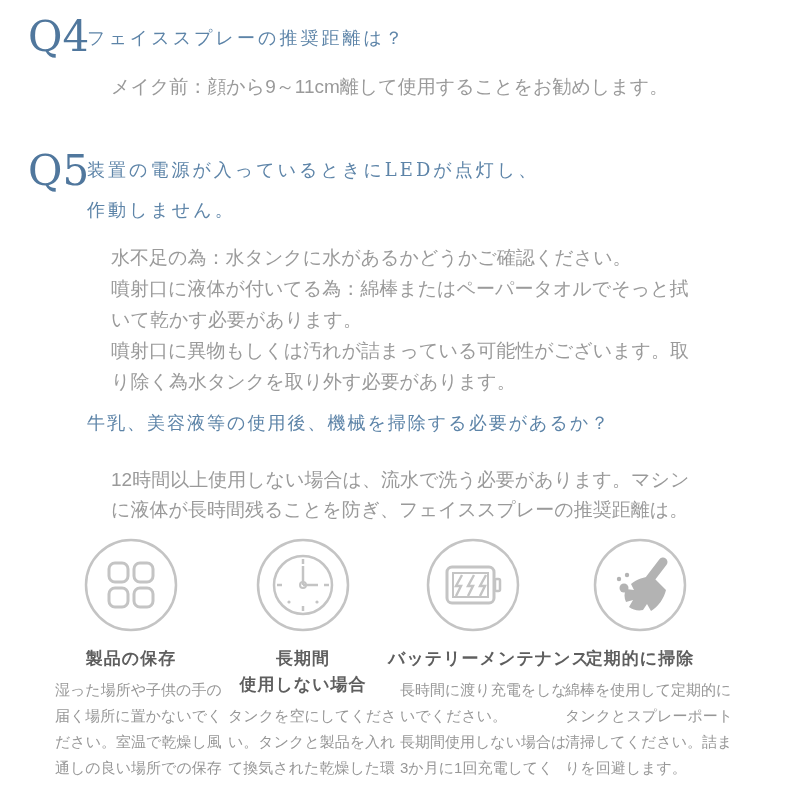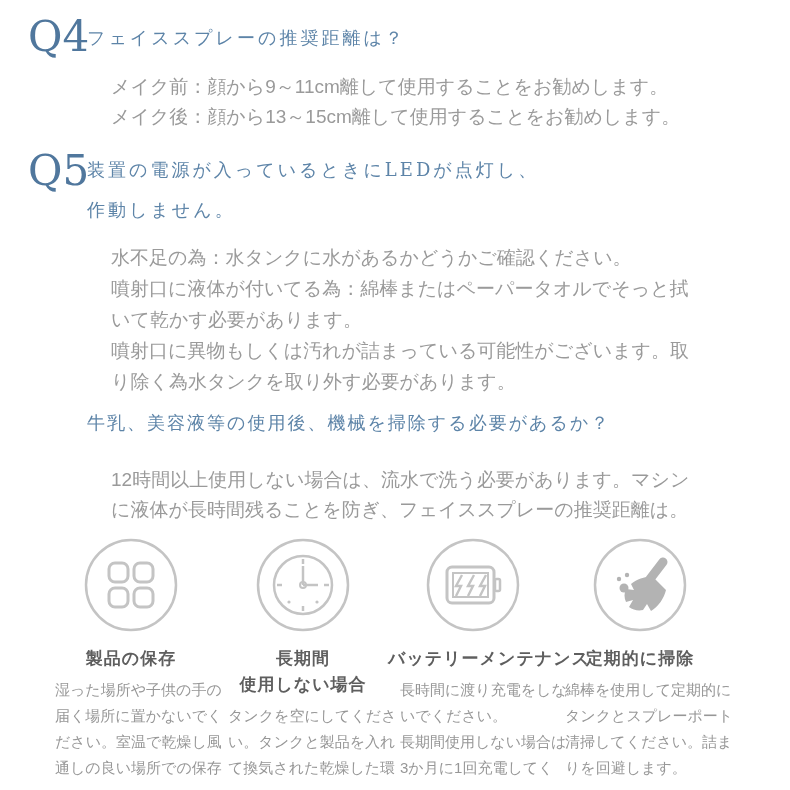--- a/index.html
+++ b/index.html
@@ -42,21 +42,20 @@
 <body>
 
 <div class="canvas">
 
   <div class="q-num" style="top:16px">Q4</div>
   <div class="q-title" style="top:18px">
     <div>フェイススプレーの推奨距離は？</div>
   </div>
   <div class="q-ans" style="top:60px">
     <div>メイク前：顔から9～11cm離して使用することをお勧めします。</div>
-    <div>メイク後：顔から13～15cm離して使用することをお勧めします。</div>
   </div>
 
   <div class="q-num" style="top:150px">Q5</div>
   <div class="q-title" style="top:150px">
     <div>装置の電源が入っているときにLEDが点灯し、</div>
     <div>作動しません。</div>
   </div>
   <div class="q-ans" style="top:230px;line-height:31px">
     <div>水不足の為：水タンクに水があるかどうかご確認ください。</div>
     <div>噴射口に液体が付いてる為：綿棒またはペーパータオルでそっと拭</div>

